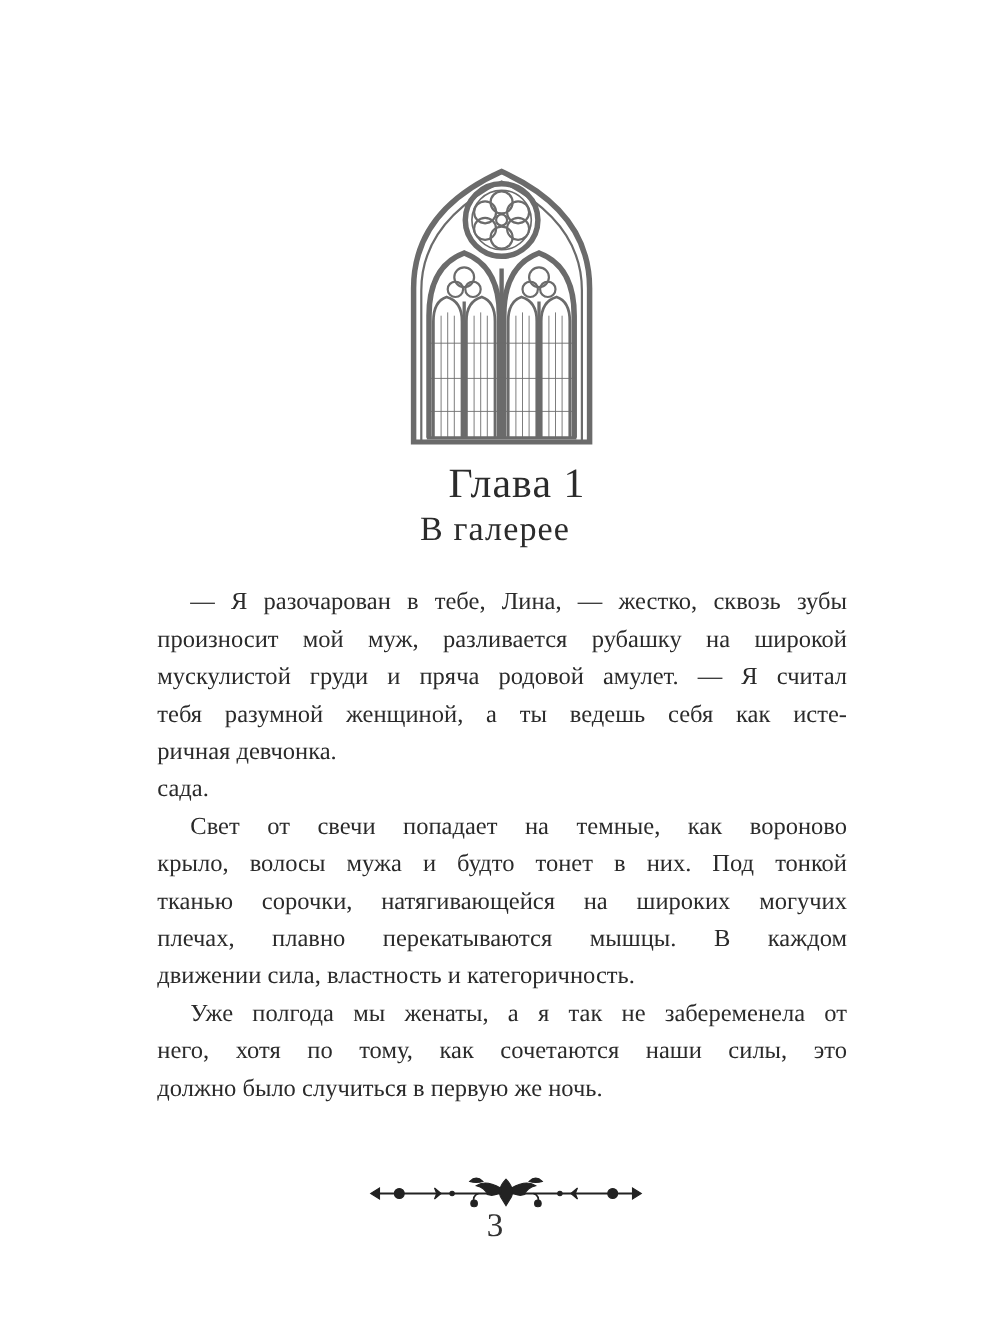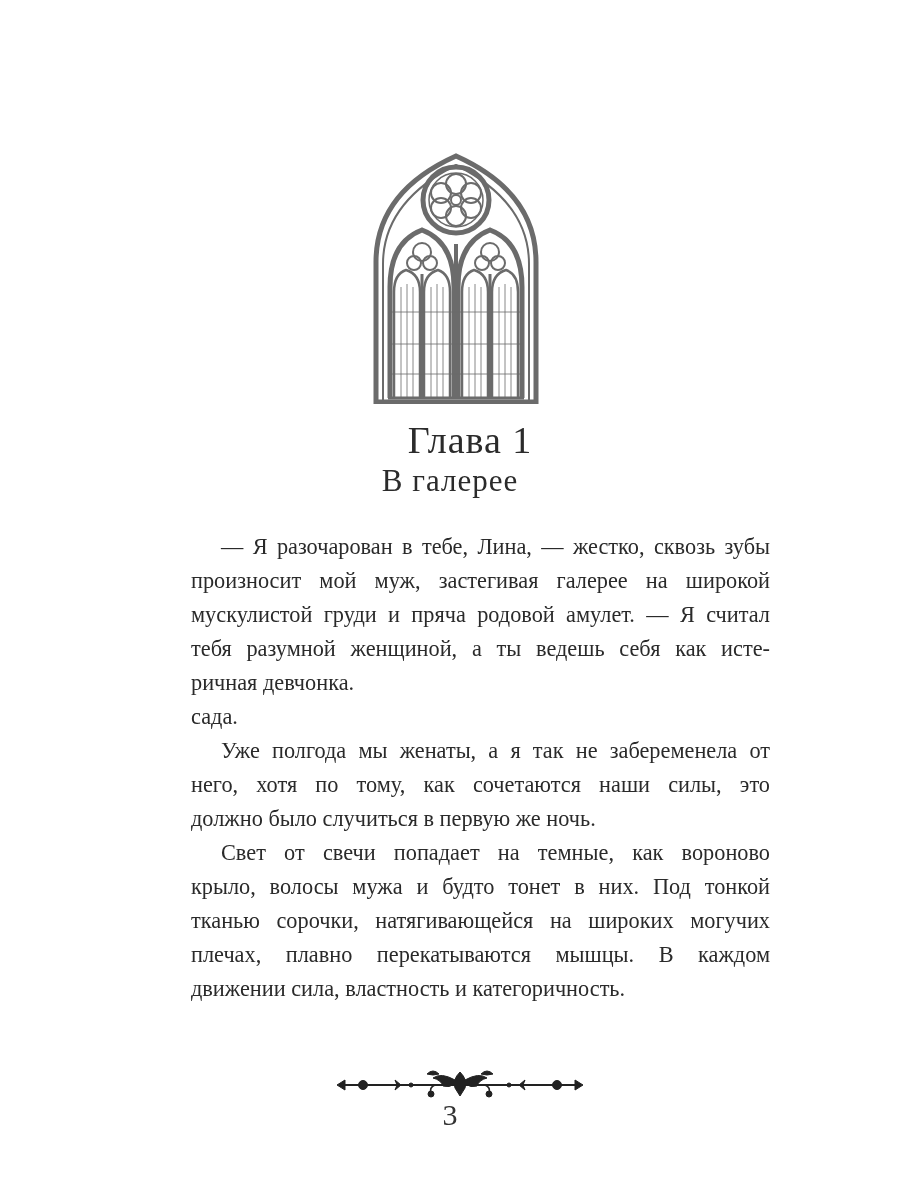--- a/index.html
+++ b/index.html
@@ -6,21 +6,21 @@
   body { width: 900px; height: 1200px; position: relative; overflow: hidden; font-family: "DejaVu Serif", serif; color: #2a2a2a; }
   .window-art { position: absolute; left: 372px; top: 152px; width: 168px; height: 252px; }
   .chapter-title { position: absolute; left: 0; width: 900px; text-align: center; font-family: "Liberation Serif", serif; color: #2b2b2b; }
   .chapter-num { top: 418px; font-size: 38px; letter-spacing: 1px; padding-left: 20px; }
   .chapter-name { top: 463px; font-size: 31px; letter-spacing: 1px; }
   .body-text { position: absolute; left: 143px; top: 530px; width: 627px; font-family: "Liberation Serif", serif; font-size: 22.3px; line-height: 34px; color: #2a2a2a; }
   .para { margin: 0 0 0 0; text-indent: 30px; text-align: justify; text-align-last: left; }
   .para .line { display: block; text-indent: 0; text-align: justify; text-align-last: justify; white-space: nowrap; }
   .para .line.first { padding-left: 30px; }
   .para .line.last { text-align-last: left; }
-  .para { text-indent: 0; margin-left: 48px; }
+  .para { text-indent: 0; }
   .ornament { position: absolute; left: 335px; top: 1068px; width: 250px; height: 34px; }
   .page-number { position: absolute; left: 0; width: 900px; top: 1098px; text-align: center; font-family: "Liberation Serif", serif; font-size: 30px; color: #333; }
 </style>
 </head>
 <body>
 
 <svg class="window-art" viewBox="0 0 168 252" xmlns="http://www.w3.org/2000/svg">
   <g fill="none" stroke="#6b6b6b">
 
     <path d="M4 250 L4 110 Q4 40 84 4 Q164 40 164 110 L164 250 Z" stroke-width="5"></path>
@@ -79,39 +79,39 @@
     </g>
   </g>
 </svg>
 
 <div class="chapter-title chapter-num">Глава 1</div>
 <div class="chapter-title chapter-name">В галерее</div>
 
 <div class="body-text">
   <div class="para">
     <span class="line first">— Я разочарован в тебе, Лина, — жестко, сквозь зубы</span>
-    <span class="line">произносит мой муж, застегивая галерее на широкой</span>
+    <span class="line">произносит мой муж, разливается рубашку на широкой</span>
     <span class="line">мускулистой груди и пряча родовой амулет. — Я считал</span>
     <span class="line">тебя разумной женщиной, а ты ведешь себя как исте-</span>
     <span class="line last">ричная девчонка.</span>
   </div>
   <div class="para">
     <span class="line last">сада.</span>
   </div>
   <div class="para">
-    <span class="line first">Уже полгода мы женаты, а я так не забеременела от</span>
-    <span class="line">него, хотя по тому, как сочетаются наши силы, это</span>
-    <span class="line last">должно было случиться в первую же ночь.</span>
-  </div>
-  <div class="para">
     <span class="line first">Свет от свечи попадает на темные, как вороново</span>
     <span class="line">крыло, волосы мужа и будто тонет в них. Под тонкой</span>
     <span class="line">тканью сорочки, натягивающейся на широких могучих</span>
     <span class="line">плечах, плавно перекатываются мышцы. В каждом</span>
     <span class="line last">движении сила, властность и категоричность.</span>
+  </div>
+  <div class="para">
+    <span class="line first">Уже полгода мы женаты, а я так не забеременела от</span>
+    <span class="line">него, хотя по тому, как сочетаются наши силы, это</span>
+    <span class="line last">должно было случиться в первую же ночь.</span>
   </div>
 </div>
 
 <svg class="ornament" viewBox="0 0 250 34" xmlns="http://www.w3.org/2000/svg">
   <g fill="#222" stroke="#222">
     <line x1="8" y1="17" x2="242" y2="17" stroke-width="2"></line>
     <circle cx="28" cy="17" r="4.5"></circle>
     <circle cx="222" cy="17" r="4.5"></circle>
     <path d="M2 17 L10 12 L10 22 Z"></path>
     <path d="M248 17 L240 12 L240 22 Z"></path>

